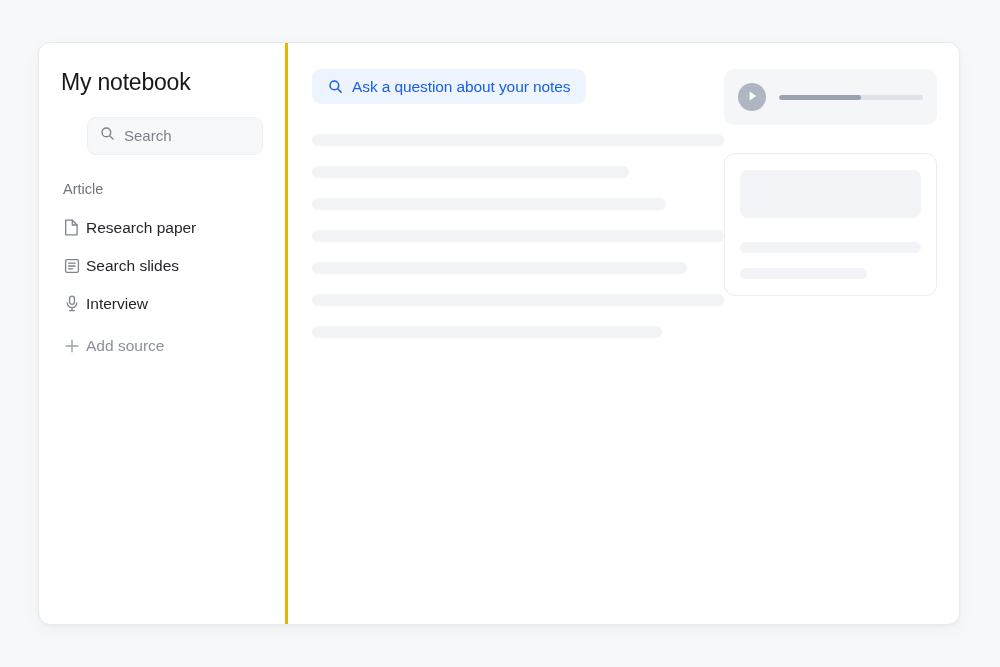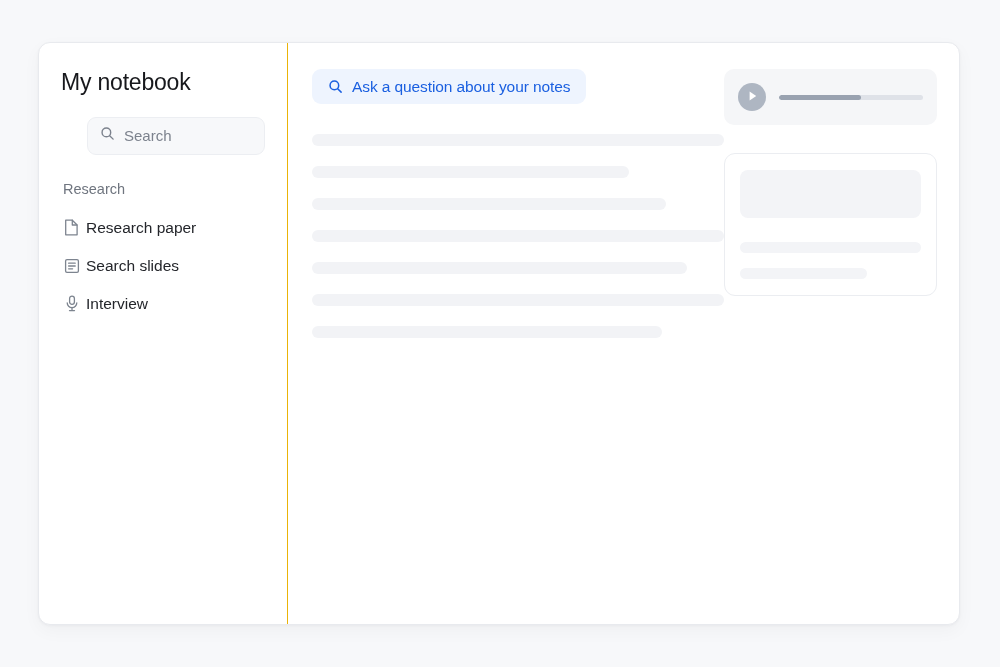--- a/index.html
+++ b/index.html
@@ -29,21 +29,21 @@
     box-shadow: 0 1px 3px rgba(16, 24, 40, 0.04),
                 0 6px 18px rgba(16, 24, 40, 0.035);
     overflow: hidden;
     display: flex;
   }
 
   
   .sidebar {
     width: 249px;
     flex: 0 0 249px;
-    border-right: 1px solid #eab308;
+    border-right: 3px solid #eab308;
     box-sizing: border-box;
     padding: 26px 22px 0 22px;
   }
 
   .notebook-title {
     font-size: 23px;
     font-weight: 400;
     color: #17181c;
     letter-spacing: -0.2px;
     margin: 0 0 20px 0;
@@ -234,21 +234,21 @@
     <div class="search-box">
       <span class="icon">
         <svg width="15" height="15" viewBox="0 0 16 16" fill="none" stroke="#7c828d" stroke-width="1.5" stroke-linecap="round" stroke-linejoin="round">
           <circle cx="6.8" cy="6.8" r="4.6"></circle>
           <line x1="10.3" y1="10.3" x2="14" y2="14"></line>
         </svg>
       </span>
       <span class="placeholder">Search</span>
     </div>
 
-    <div class="section-label">Research</div>
+    <div class="section-label">Article</div>
 
     <div class="source-list">
 
       <div class="source-item">
         <span class="icon">
           <svg width="15" height="17" viewBox="0 0 14 17" fill="none" stroke="#7d848f" stroke-width="1.3" stroke-linecap="round" stroke-linejoin="round">
             <path d="M1.2 1.2h6.6l4.8 4.8v9.8H1.2z"></path>
             <path d="M7.8 1.2V6h4.6"></path>
           </svg>
         </span>
@@ -273,20 +273,29 @@
           <svg width="14" height="17" viewBox="0 0 14 17" fill="none" stroke="#7d848f" stroke-width="1.3" stroke-linecap="round" stroke-linejoin="round">
             <rect x="4.6" y="1.1" width="4.8" height="8.2" rx="2.4"></rect>
             <path d="M2.2 7.8a4.8 4.8 0 0 0 9.6 0"></path>
             <line x1="7" y1="12.6" x2="7" y2="15.4"></line>
             <line x1="4.5" y1="15.6" x2="9.5" y2="15.6"></line>
           </svg>
         </span>
         <span class="label">Interview</span>
       </div>
 
+      <div class="source-item add">
+        <span class="icon">
+          <svg width="16" height="16" viewBox="0 0 16 16" fill="none" stroke="#9aa0aa" stroke-width="1.4" stroke-linecap="round">
+            <line x1="8" y1="2.2" x2="8" y2="13.8"></line>
+            <line x1="2.2" y1="8" x2="13.8" y2="8"></line>
+          </svg>
+        </span>
+        <span class="label">Add source</span>
+      </div>
 
     </div>
   </aside>
 
   <section class="main">
 
     <div class="content-col">
 
       <div class="ask-pill">
         <span class="icon">

